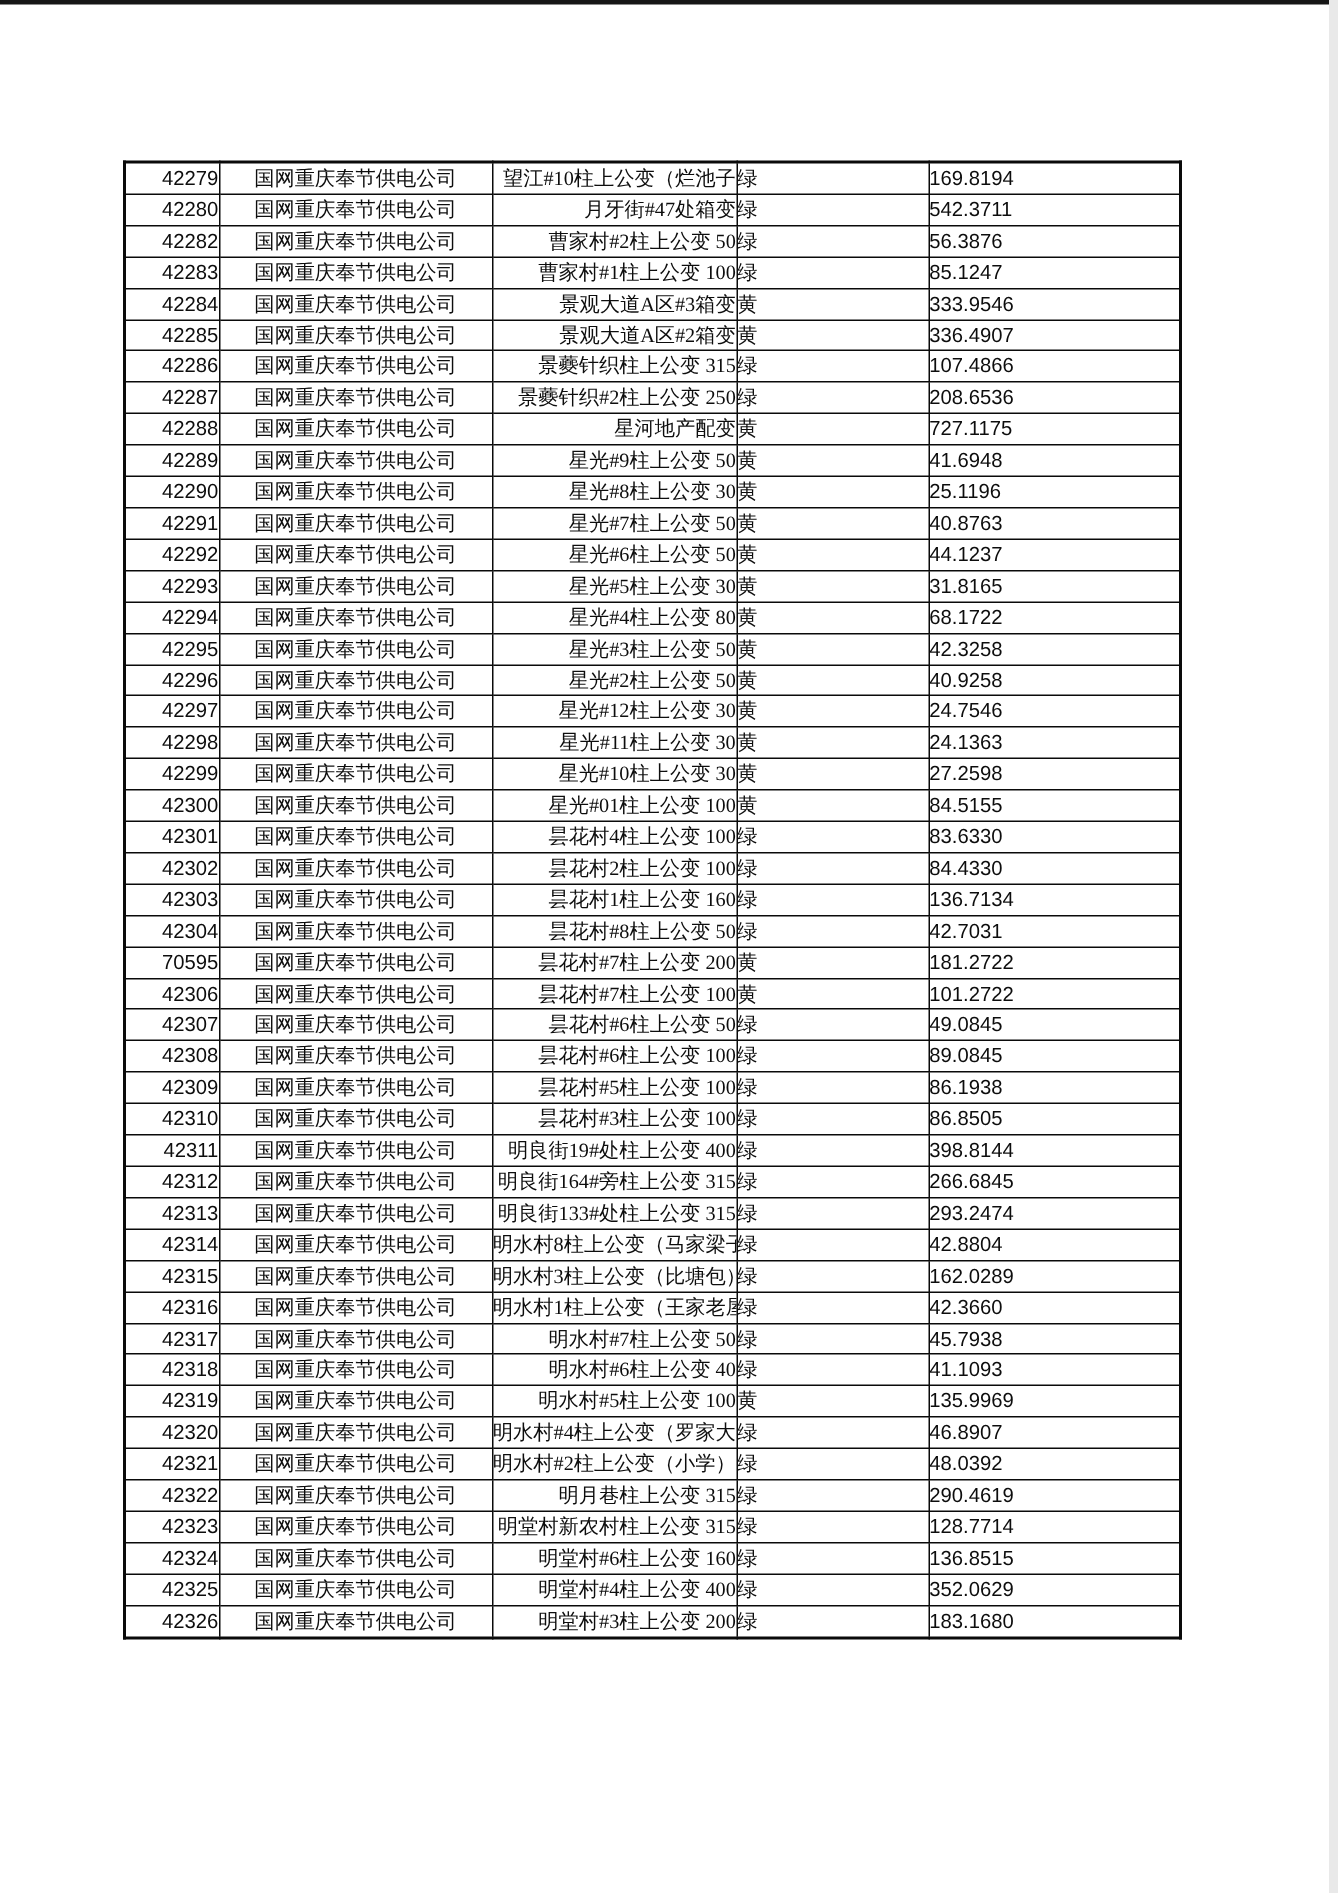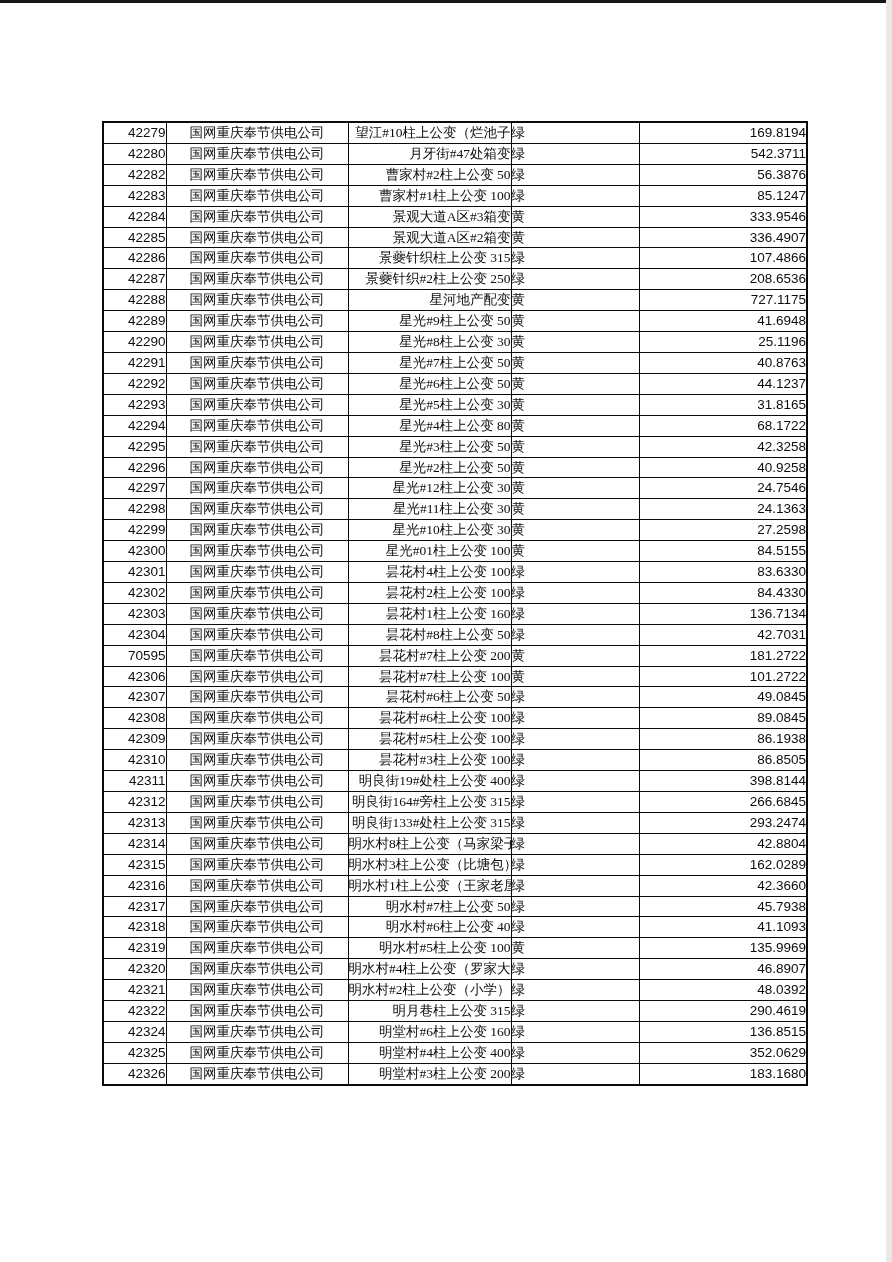--- a/index.html
+++ b/index.html
@@ -4,38 +4,37 @@
 <style>
   html,body{margin:0;padding:0;}
   body{
     width:892px;height:1262px;position:relative;background:#ffffff;
     font-family:"Liberation Sans","DejaVu Sans",sans-serif;
     overflow:hidden;
   }
   .top-bar{position:absolute;left:0;top:0;width:886px;height:3px;}
   .right-strip{position:absolute;top:0;right:0;width:6px;height:1262px;}
   table.tbl{
-    position:absolute;left:82px;top:121px;width:704px;
+    position:absolute;left:82px;top:107px;width:704px;
     border-collapse:collapse;table-layout:fixed;
     border:2px solid #0a0a0a;
-    margin-left:20px;
   }
   table.tbl td{
     border:1.5px solid #0a0a0a;
     height:19.9px;line-height:19.9px;
     padding:0;margin:0;
     font-size:13.5px;color:#0d0d0d;
     overflow:hidden;white-space:nowrap;
     vertical-align:middle;
   }
   td.c-num{text-align:right;padding-right:8px;font-size:14px;}
   td.c-company{text-align:center;padding-left:4px;}
   td.c-name{text-align:right;padding-left:3px;font-family:Liberation Serif, serif;}
   td.c-color{text-align:left;padding-left:3px;}
-  td.c-val{text-align:right;font-size:14px;}
+  td.c-val{text-align:left;font-size:14px;}
 </style>
 </head>
 <body style="background: rgb(255, 255, 255);">
 
 <div class="top-bar" style="background: rgb(22, 22, 22);"></div>
 <div class="right-strip" style="background: rgb(233, 233, 233);"></div>
 
 <table class="tbl">
   <colgroup>
     <col style="width:63px">
@@ -340,20 +339,27 @@
         <td class="c-val">48.0392</td>
       </tr>
       <tr>
         <td class="c-num">42322</td>
         <td class="c-company">国网重庆奉节供电公司</td>
         <td class="c-name">明月巷柱上公变 315</td>
         <td class="c-color">绿</td>
         <td class="c-val">290.4619</td>
       </tr>
       <tr>
+        <td class="c-num">42323</td>
+        <td class="c-company">国网重庆奉节供电公司</td>
+        <td class="c-name">明堂村新农村柱上公变 315</td>
+        <td class="c-color">绿</td>
+        <td class="c-val">128.7714</td>
+      </tr>
+      <tr>
         <td class="c-num">42324</td>
         <td class="c-company">国网重庆奉节供电公司</td>
         <td class="c-name">明堂村#6柱上公变 160</td>
         <td class="c-color">绿</td>
         <td class="c-val">136.8515</td>
       </tr>
       <tr>
         <td class="c-num">42325</td>
         <td class="c-company">国网重庆奉节供电公司</td>
         <td class="c-name">明堂村#4柱上公变 400</td>

